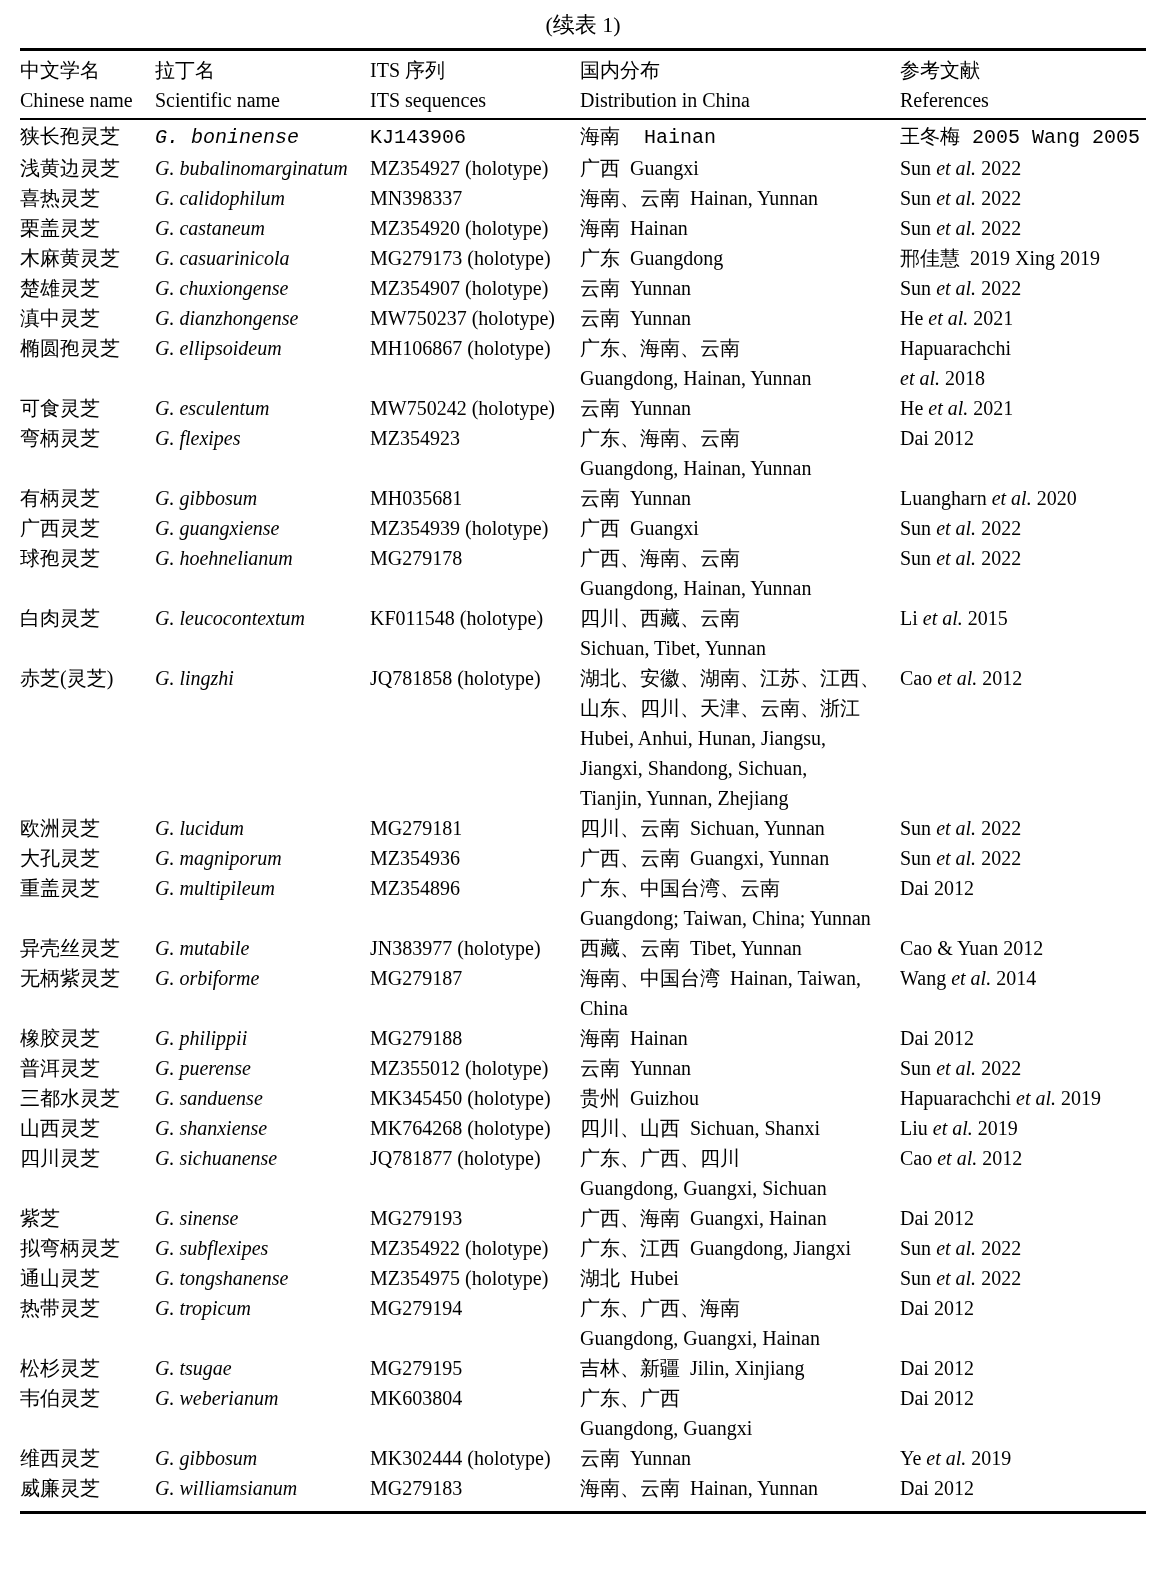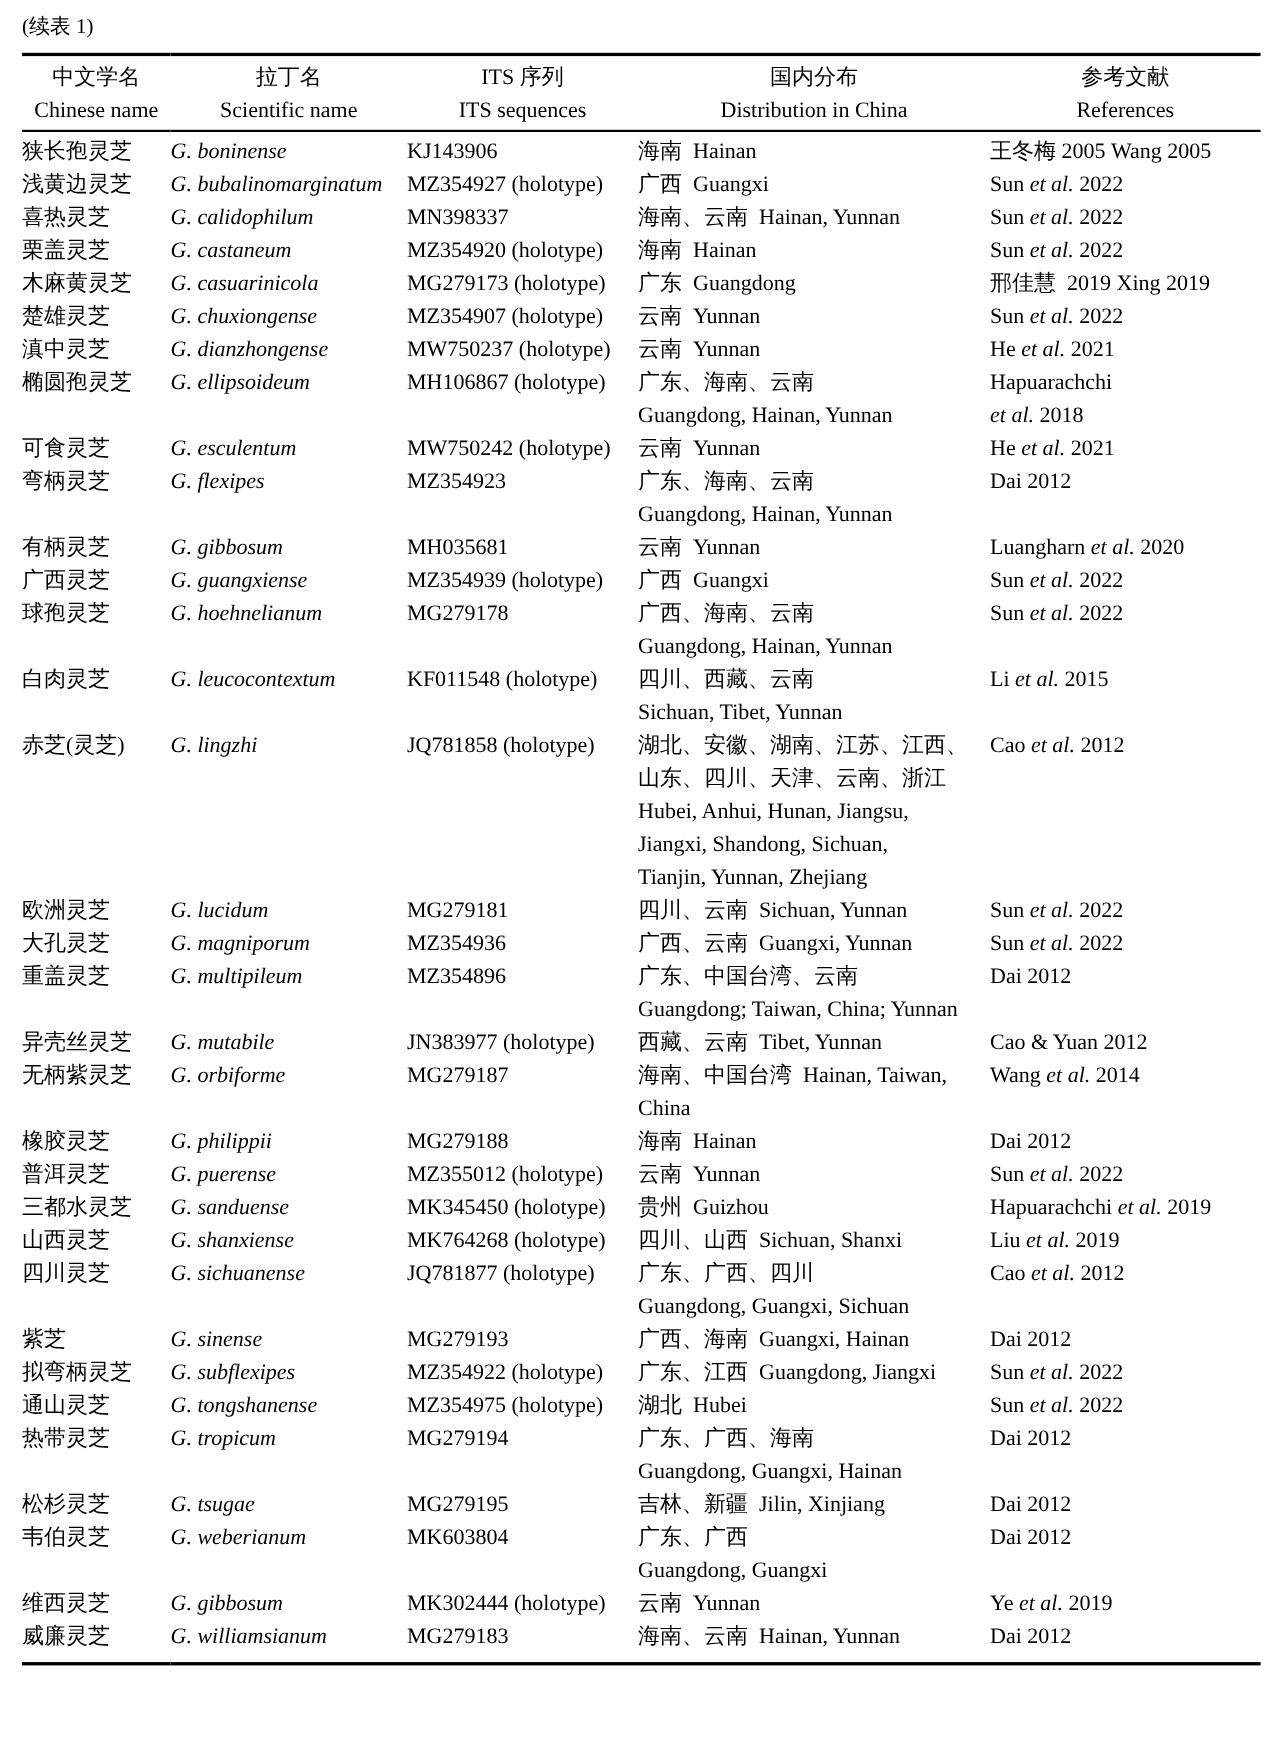--- a/index.html
+++ b/index.html
@@ -9,47 +9,47 @@
     box-sizing: border-box;
     padding: 8px 20px 0 20px;
     background: #ffffff;
     color: #000000;
     font-family: "Liberation Serif", "DejaVu Serif", serif;
     overflow: hidden;
   }
   .caption {
     height: 40px;
     line-height: 34px;
-    font-size: 19px;
-    text-align: left;
+    font-size: 22px;
+    text-align: center;
   }
   table.species-table {
     width: 1126px;
     border-collapse: collapse;
     table-layout: fixed;
     border-top: 3px solid #000;
     border-bottom: 3px solid #000;
   }
   col.c1 { width: 135px; }
   col.c2 { width: 215px; }
   col.c3 { width: 210px; }
   col.c4 { width: 320px; }
   col.c5 { width: 246px; }
   thead th {
     font-weight: normal;
-    text-align: center;
+    text-align: left;
     vertical-align: top;
     padding: 4px 0 3px 0;
     border-bottom: 2px solid #000;
   }
   tbody td {
     vertical-align: top;
     padding: 0;
   }
-  tbody tr:first-child td { padding-top: 3px; }
+  tbody tr:first-child td { padding-top: 3px; font-family: Liberation Mono, monospace; }
   tbody tr:last-child td  { padding-bottom: 8px; }
   .line {
     font-size: 20px;
     line-height: 30px;
     white-space: pre;
   }
 </style>
 </head>
 <body>
 

